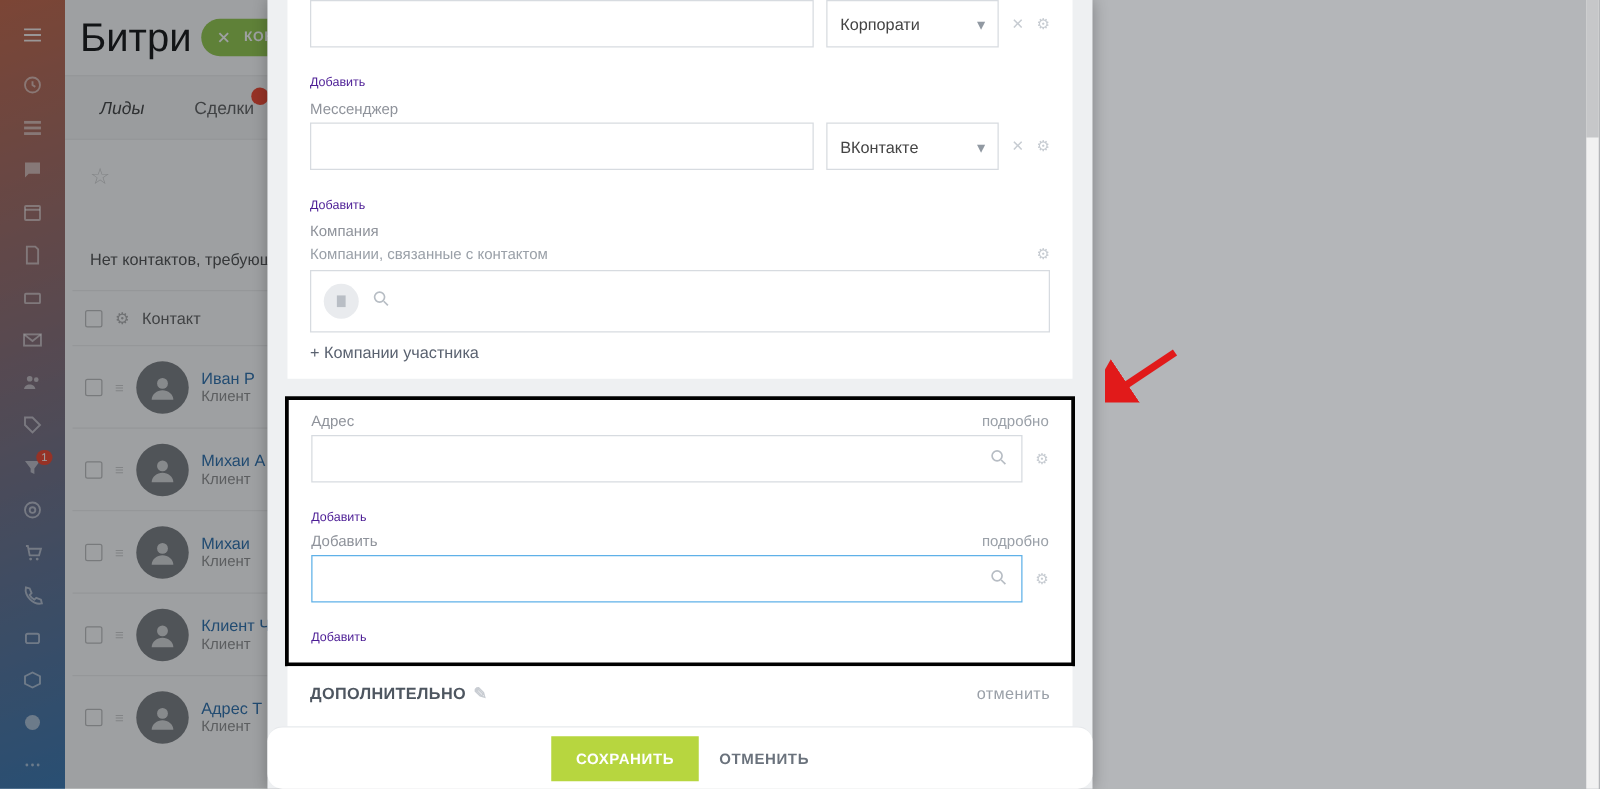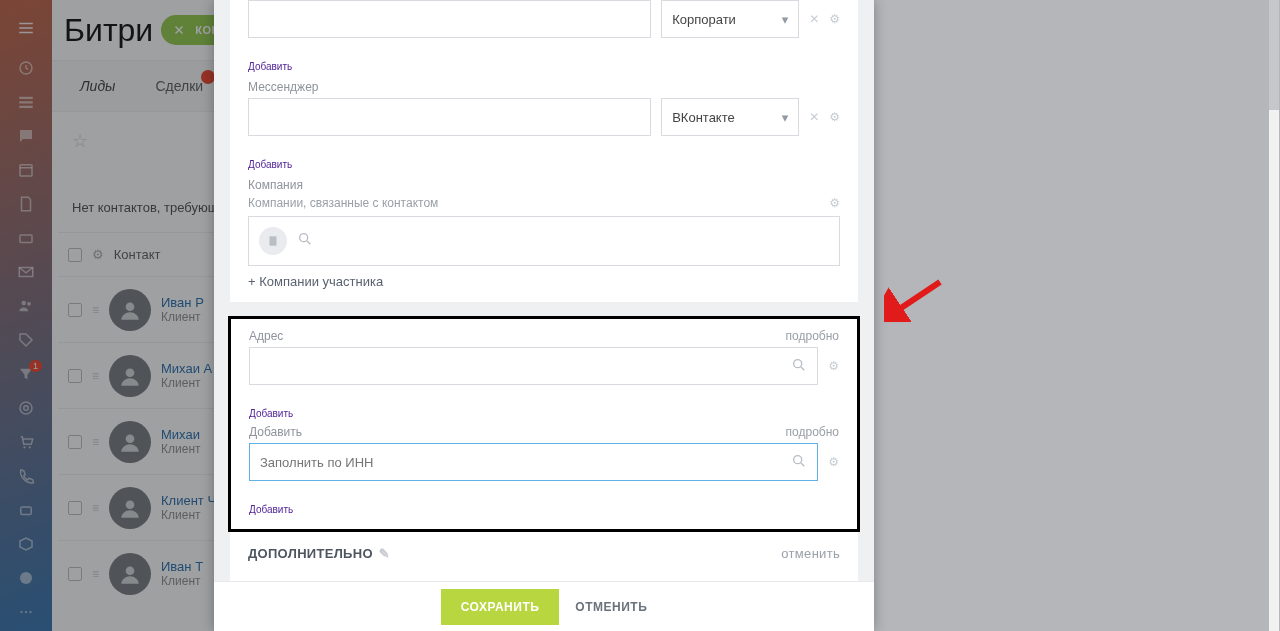--- a/index.html
+++ b/index.html
@@ -71,21 +71,21 @@
 .inp.focused { border-color:#5fb1e8; }
 .underlinks { display:flex; justify-content:space-between; padding: 8px 18px 12px; font-size:13px; color:#6a727c; }
 .underlinks .left { display:flex; gap:16px; }
 .underlinks a { border-bottom:1px dashed #b6bcc4; }
 .underlinks .del { color:#9aa0a8; }
 
 .sectionhdr { background:#fff; margin: 0 16px; padding: 14px 18px; display:flex; align-items:center; justify-content:space-between; font-size:13px; color:#4e5660; font-weight:600; letter-spacing:.3px;}
 .sectionhdr .pen { color:#c8ccd2; margin-left:6px; }
 .sectionhdr .cancel { font-weight:400; color:#9aa0a8; }
 
-.footer { height:50px; background:#fff; border-top:1px solid #e6e8eb; display:flex; align-items:center; justify-content:center; gap:16px; }
+.footer { height:50px; background:#fff; border-top:1px solid #e6e8eb; display:flex; align-items:center; justify-content:center; gap:16px;border-radius:12px; }
 .btn-save { background:#b7d63f; color:#fff; font-size:12px; font-weight:700; letter-spacing:.5px; padding: 11px 20px; border:none; }
 .btn-cancel { background:transparent; border:none; color:#6a727c; font-size:12px; font-weight:700; letter-spacing:.5px; }
 
 .vscroll { position:absolute; right:1px; top:0; bottom:0; width:10px; background:#f1f1f1; z-index:50; }
 .vscroll .thumb { position:absolute; top:0; width:10px; height:110px; background:#c6c7c9; }
 </style>
 </head>
 <body>
 
 <div class="bg-layer">
@@ -282,21 +282,21 @@
     <div class="row">
       <span class="cb"></span>
       <span class="drag">≡</span>
       <span class="av">
           <svg viewBox="0 0 24 24">
             <circle cx="12" cy="9" r="4"></circle>
             <path d="M4 21c0-4 4-7 8-7s8 3 8 7"></path>
           </svg>
         </span>
       <div>
-          <div class="nm">Иван Т</div>
+          <div class="nm">Адрес Т</div>
           <div class="sub">Клиент</div>
         </div>
       <span class="trash"><svg width="14" height="14" viewBox="0 0 24 24" fill="currentColor">
             <path d="M6 7h12l-1 13H7zM9 4h6v3H9z"></path>
           </svg></span>
     </div>
   </div>
 </div>
 
 <div class="dim"></div>
@@ -367,21 +367,20 @@
             <span class="gear">⚙</span>
           </div>
           <span class="addlink">Добавить</span>
 
           <div class="hdrline" style="margin-top:4px;">
             <span class="label" style="margin:0;">Добавить</span>
             <span class="det">подробно</span>
           </div>
           <div class="inp-row rowctl" style="margin-top:4px;">
             <div class="inp withicon focused">
-              <input style="border: none; flex: 1 1 0%; font-size: 13px; color: rgb(51, 51, 51); outline: none;" placeholder="Заполнить по ИНН">
               <span class="search-ic"><svg width="16" height="16" viewBox="0 0 24 24" fill="none" stroke="currentColor" stroke-width="2">
                     <circle cx="10" cy="10" r="6"></circle>
                     <path d="M20 20l-5-5"></path>
                   </svg></span>
             </div>
             <span class="gear">⚙</span>
           </div>
           <span class="addlink">Добавить</span>
         </div>
       </div>

